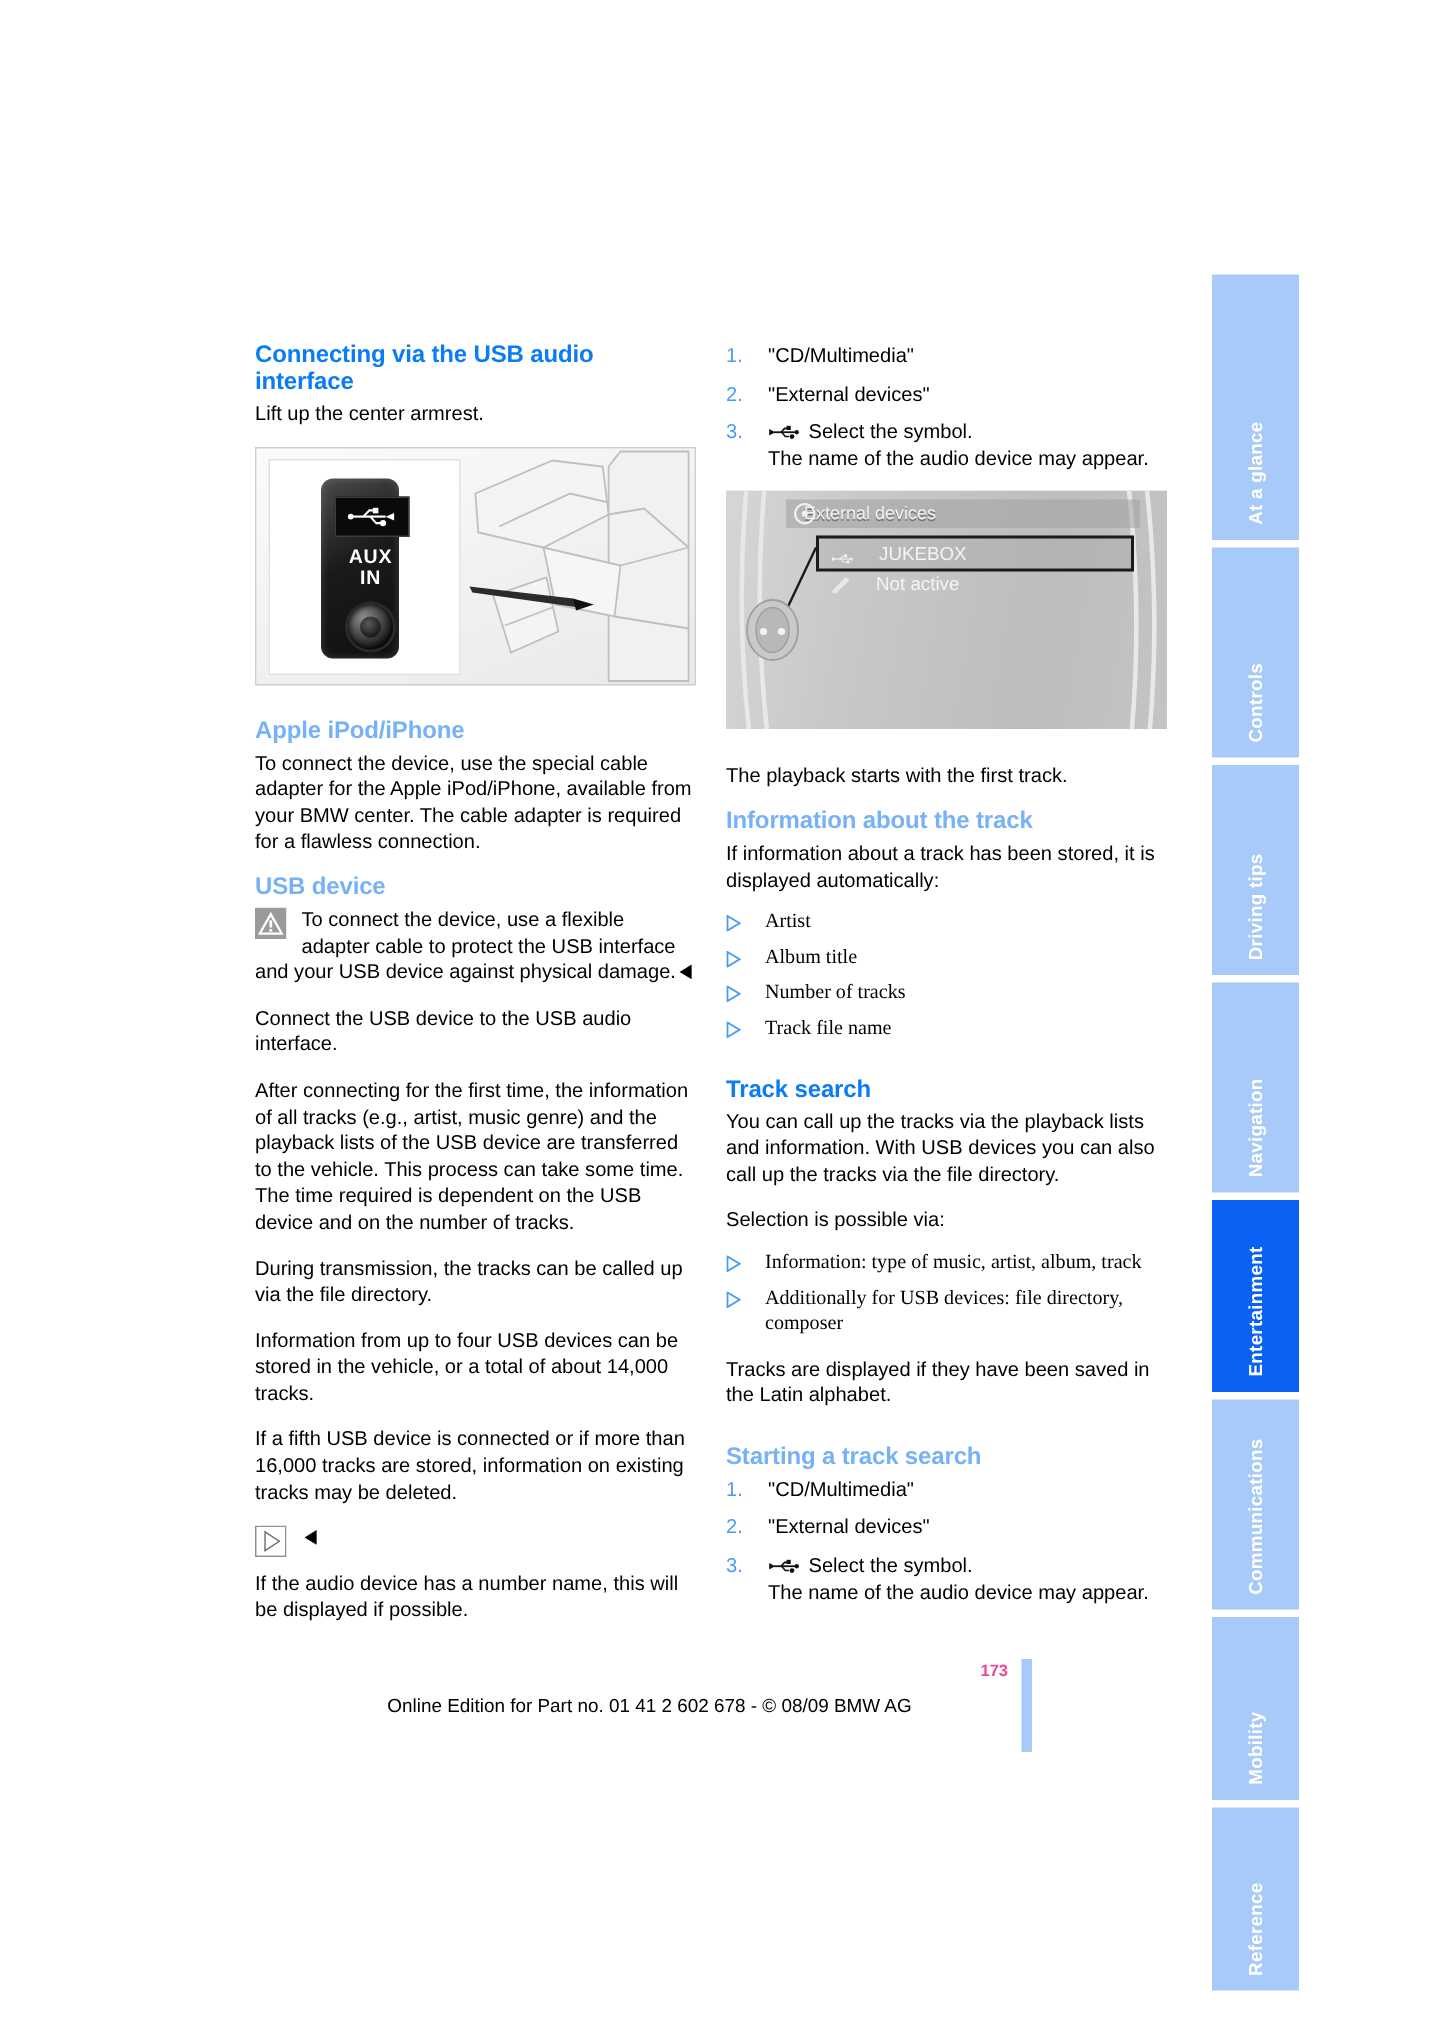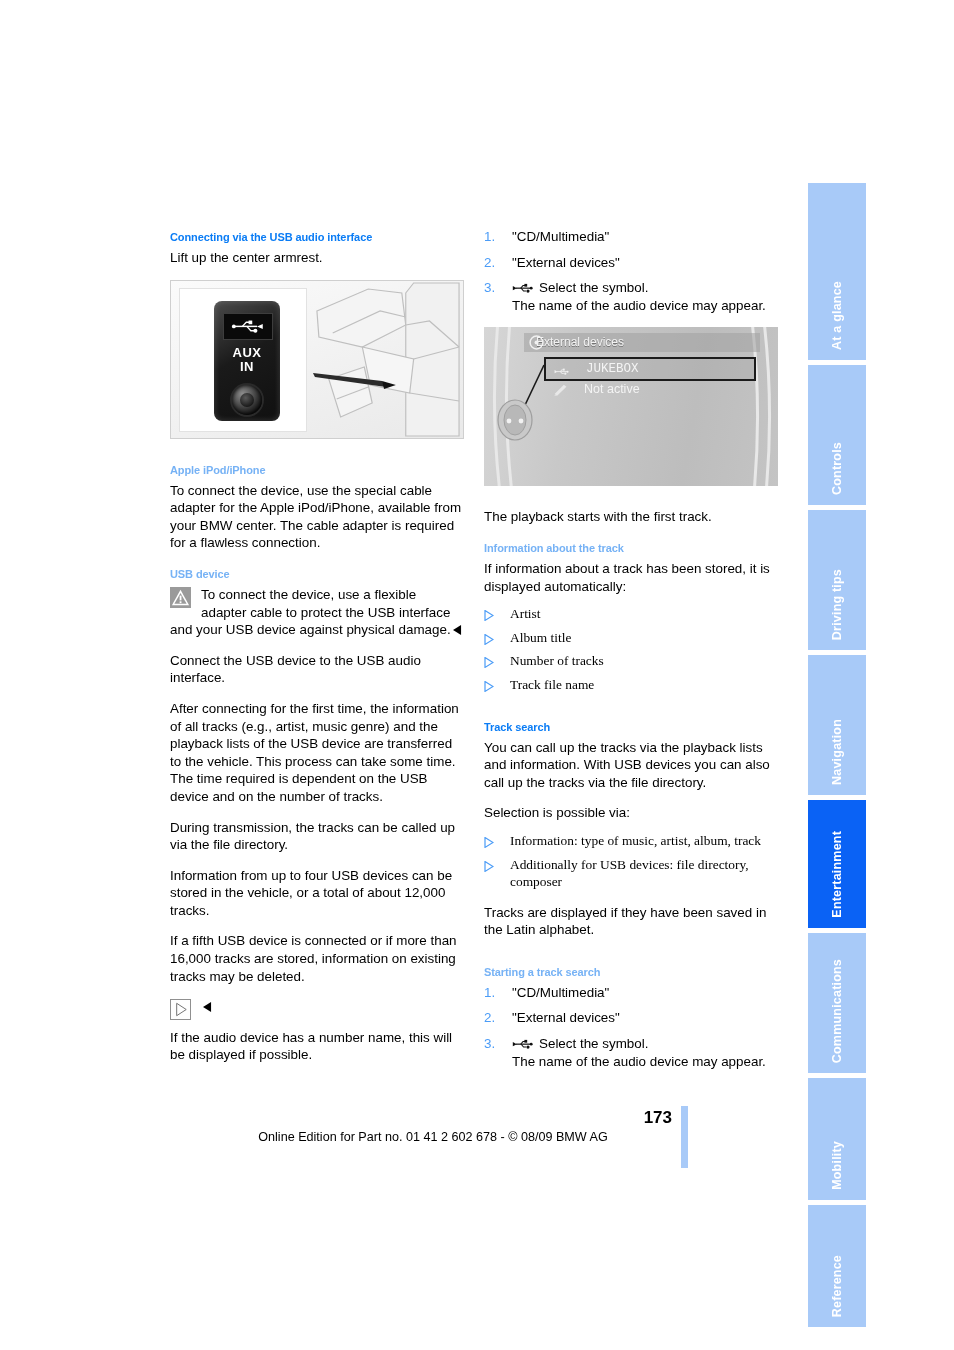--- a/index.html
+++ b/index.html
@@ -60,21 +60,21 @@
     top: 228px;
     width: 294px;
     font-size: 13.4px;
     line-height: 17.6px;
   }
   #col-left  { left: 170px; }
   #col-right { left: 484px; }
 
   h2.sec {
     color: #0a7cf5;
-    font-size: 11px;
+    font-size: 16px;
     font-weight: bold;
     margin: 0 0 3px 0;
     line-height: 18px;
     letter-spacing: -0.1px;
   }
   h2.sec.pale { color: #76b2f5; }
   h2.sec.spaced { margin-top: 24px; }
 
   p.body {
     margin: 0 0 13px 0;
@@ -101,21 +101,21 @@
   .aux-inner-frame {
     position: absolute;
     left: 8px; top: 7px;
     width: 126px; height: 142px;
     background: #ffffff;
     border: 1px solid #e2e2e2;
   }
   .aux-panel {
     position: absolute;
     left: 34px; top: 12px;
-    width: 66px; height: 120px;
+    width: 52px; height: 120px;
     border-radius: 8px;
     background: linear-gradient(150deg,#4a4a4a 0%,#1a1a1a 45%,#101010 100%);
     box-shadow: inset 0 0 6px rgba(255,255,255,0.18);
   }
   .aux-usb-slot {
     position: absolute;
     left: 9px; top: 12px;
     width: 48px; height: 25px;
     background: #0a0a0a;
     border: 1px solid #3d3d3d;
@@ -181,21 +181,21 @@
     position: absolute;
     left: 60px;
     right: 22px;
     height: 20px;
     color: #f4f4f4;
     font-size: 12.5px;
     line-height: 20px;
   }
   .idrive-row .ico { position: absolute; left: 8px; top: 3px; width: 17px; height: 14px; }
   .idrive-row .lbl { position: absolute; left: 40px; top: 0; }
-  #idrive-row-1 { top: 30px; border: 2px solid #1b1b1b; background: rgba(150,150,150,0.25); font-family: Liberation Mono, monospace; }
+  #idrive-row-1 { top: 30px; border: 2px solid #1b1b1b; background: rgba(150,150,150,0.25); }
   #idrive-row-2 { top: 52px; }
   .idrive-knob {
     position: absolute;
     left: 12px; top: 72px;
     width: 38px; height: 42px;
   }
   .idrive-leader {
     position: absolute;
     left: 0; top: 0; width: 100%; height: 100%;
     pointer-events: none;
@@ -239,23 +239,23 @@
   #footer {
     position: absolute;
     left: 0; top: 0; width: 100%; height: 100%;
     pointer-events: none;
   }
   #page-number {
     position: absolute;
     left: 600px; top: 1108px;
     width: 72px;
     text-align: right;
-    font-size: 17px;
+    font-size: 11px;
     font-weight: bold;
-    color: #000000;
+    color: #ec4899;
   }
   #footer-line {
     position: absolute;
     left: 182px; top: 1130px;
     width: 502px;
     text-align: center;
     font-size: 12.6px;
     color: #000;
   }
   #footer-bar {
@@ -363,21 +363,21 @@
         </svg>
       </span>
       <span>To connect the device, use a flexible adapter cable to protect the USB interface and your USB device against physical damage.</span><span class="eob"><svg viewBox="0 0 10 11" xmlns="http://www.w3.org/2000/svg">
             <path d="M9 0 L9 11 L0 5.5 Z" fill="#000"></path>
           </svg></span>
     </div>
 
     <p class="body">Connect the USB device to the USB audio interface.</p>
     <p class="body">After connecting for the first time, the information of all tracks (e.g., artist, music genre) and the playback lists of the USB device are transferred to the vehicle. This process can take some time. The time required is dependent on the USB device and on the number of tracks.</p>
     <p class="body">During transmission, the tracks can be called up via the file directory.</p>
-    <p class="body">Information from up to four USB devices can be stored in the vehicle, or a total of about 12,000 tracks.</p>
+    <p class="body">Information from up to four USB devices can be stored in the vehicle, or a total of about 14,000 tracks.</p>
     <p class="body">If a fifth USB device is connected or if more than 16,000 tracks are stored, information on existing tracks may be deleted.</p>
 
     <div class="note">
       <span class="note-ico">
         <svg viewBox="0 0 22 22" xmlns="http://www.w3.org/2000/svg">
           <rect x="0.5" y="0.5" width="21" height="21" fill="#ffffff" stroke="#8c8c8c"></rect>
           <path d="M7 4.5 L17 11 L7 17.5 Z" fill="#ffffff" stroke="#6f6f6f" stroke-width="1"></path>
         </svg>
       </span>
       <span class="eob"><svg viewBox="0 0 10 11" xmlns="http://www.w3.org/2000/svg">

